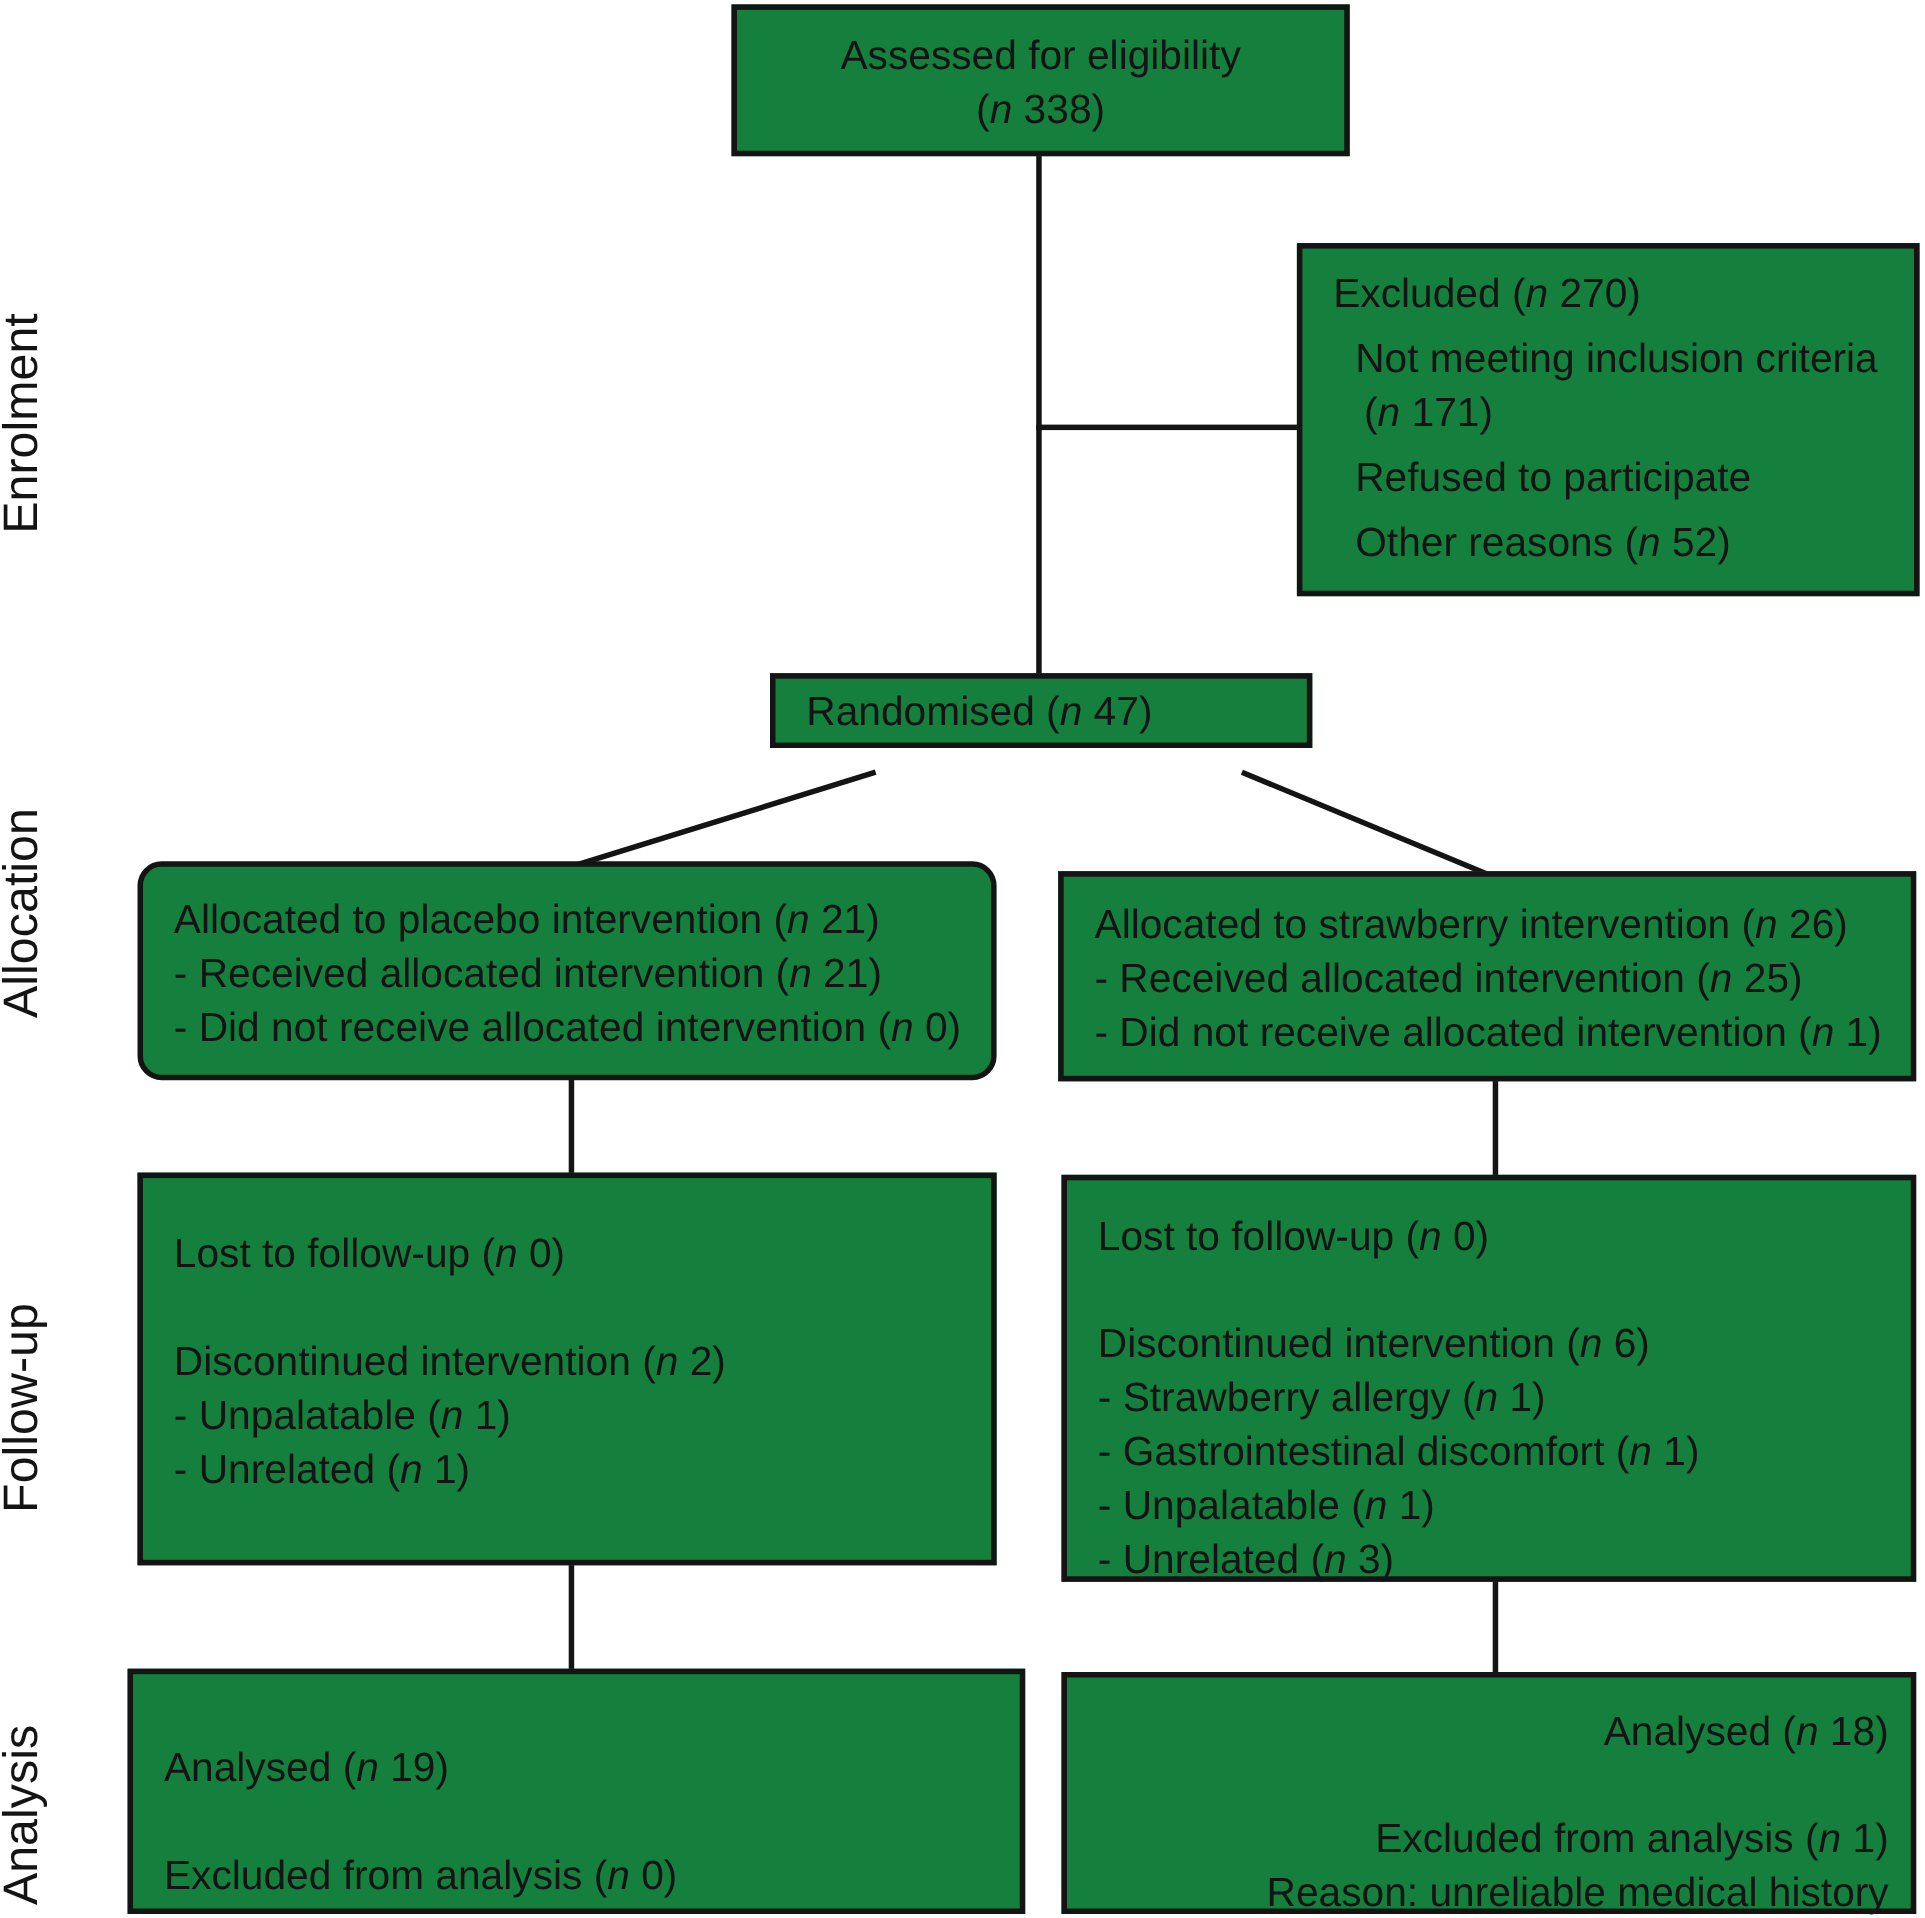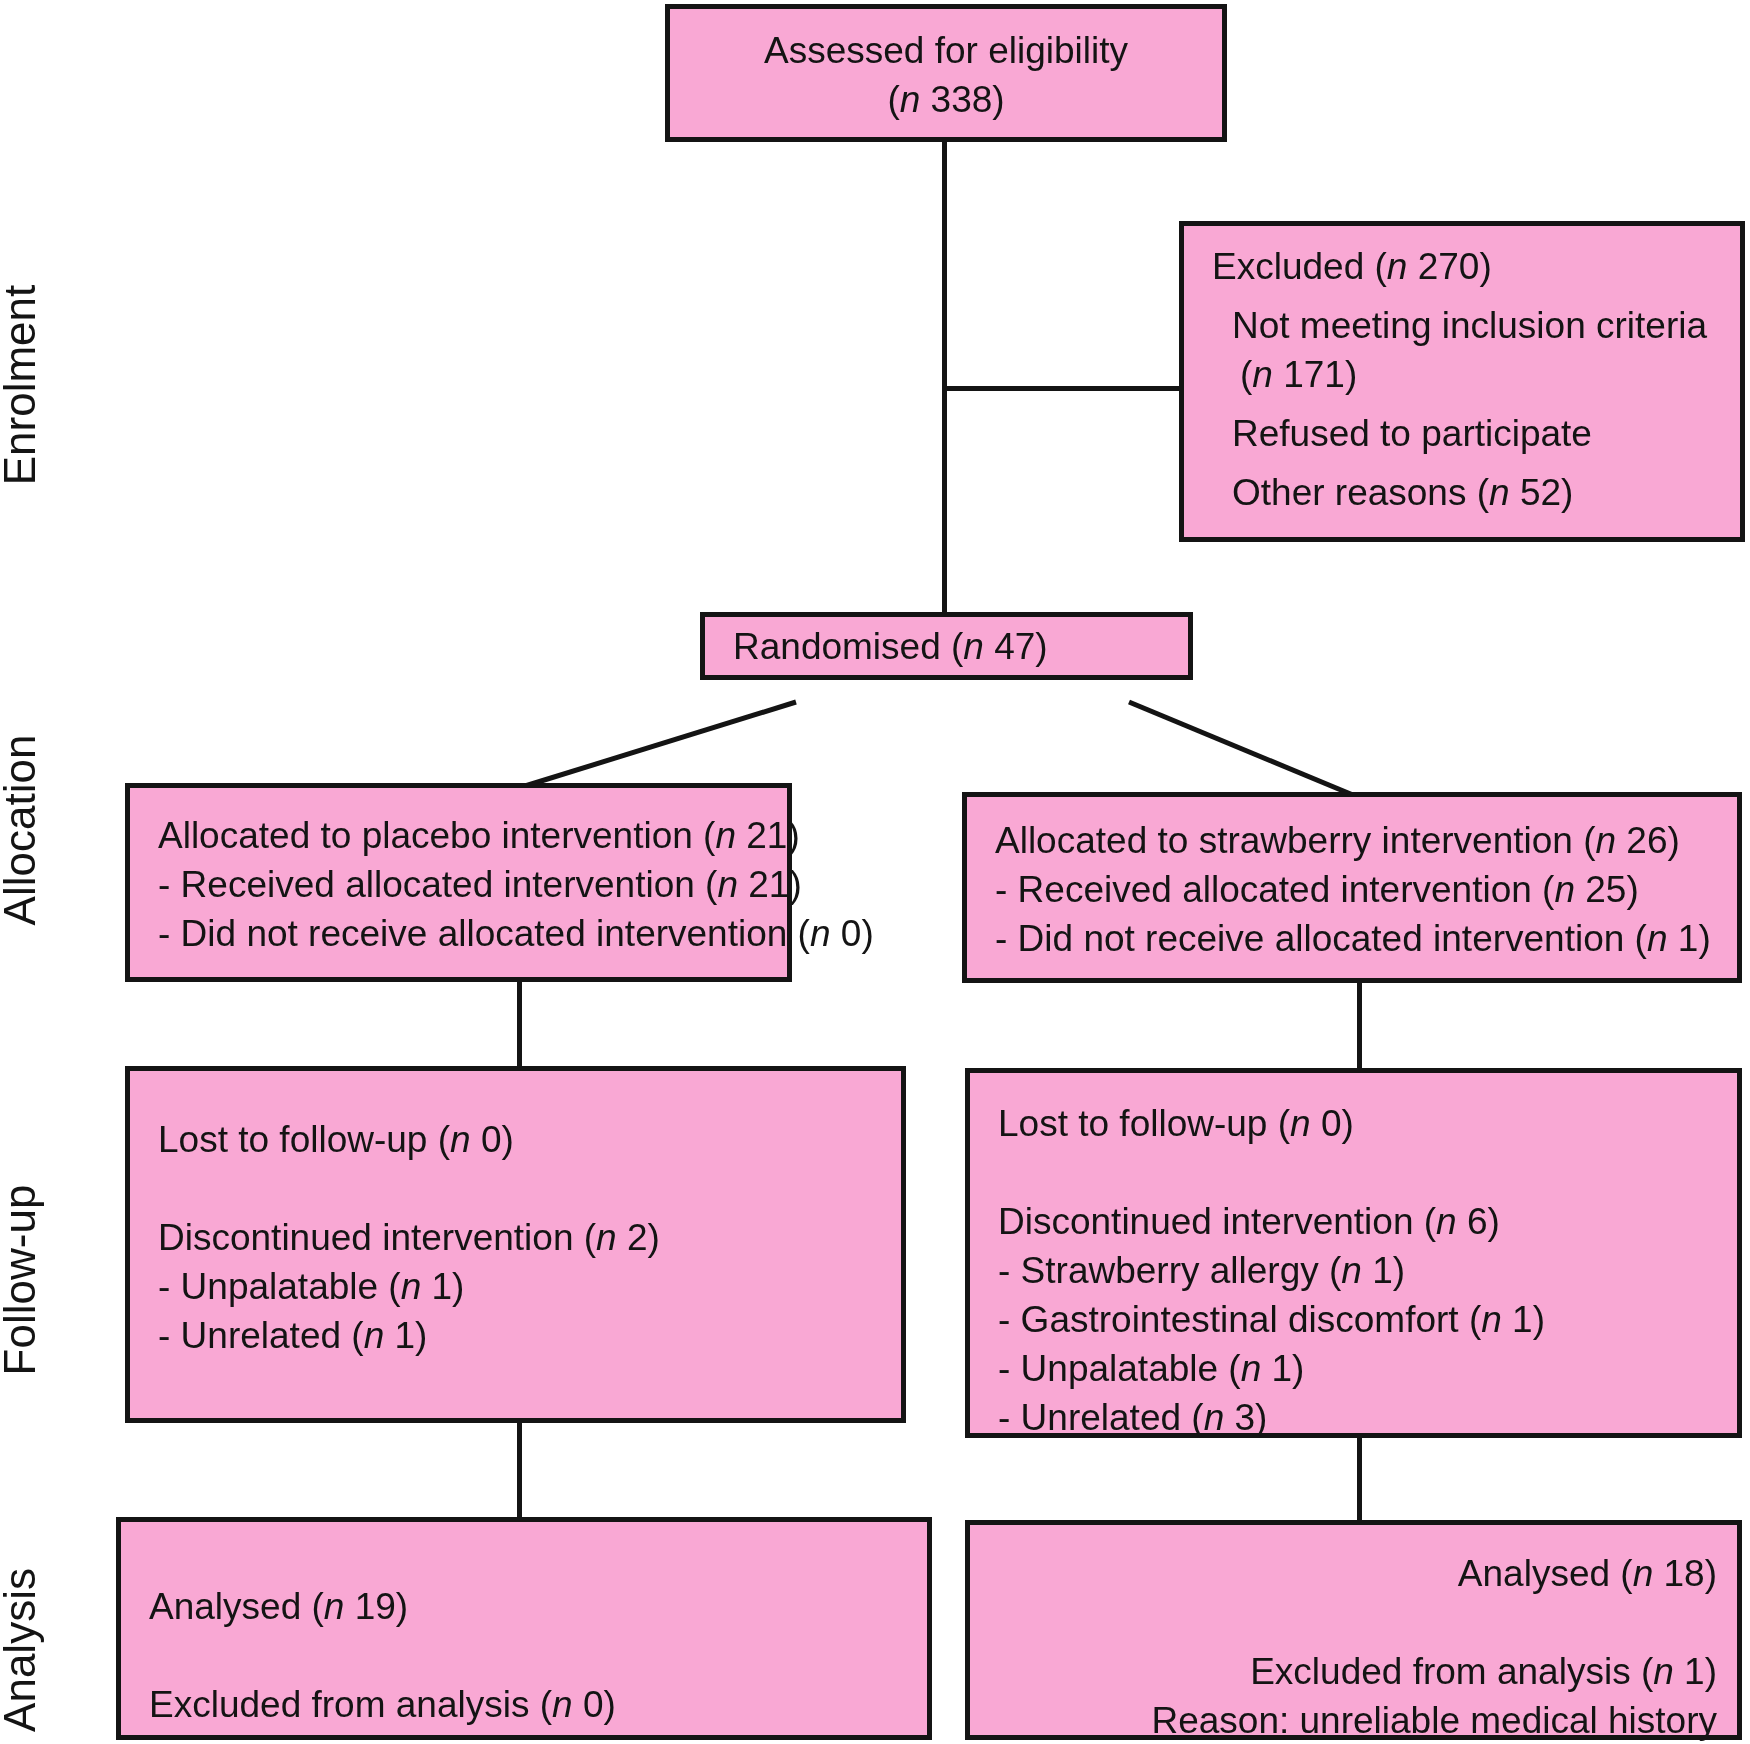--- a/index.html
+++ b/index.html
@@ -13,21 +13,21 @@
     height: 1744px;
     background: #ffffff;
     font-family: "Liberation Sans", sans-serif;
     color: #141414;
     overflow: hidden;
   }
   .box {
     position: absolute;
     box-sizing: border-box;
     border: 5px solid #141414;
-    background: #f9a8d4;
+    background: #15803d;
     font-size: 37px;
     line-height: 49px;
     padding: 14px 20px 10px 28px;
   }
   .box .ln { min-height: 49px; white-space: nowrap; }
   .box .ln i { font-style: italic; }
   .ind1 { padding-left: 20px; margin-top: 10px; }
   .ind2 { padding-left: 28px; }
   .center-text {
     text-align: center;
@@ -95,21 +95,21 @@
       <div class="ln ind1">Not meeting inclusion criteria</div>
       <div class="ln ind2">(<i>n</i>&nbsp;171)</div>
       <div class="ln ind1">Refused to participate</div>
       <div class="ln ind1">Other reasons (<i>n</i>&nbsp;52)</div>
     </div>
 
   <div class="box vcenter" style="left:700px; top:612px; width:493px; height:68px; padding-top:0; padding-bottom:0;">
       <div class="ln ind0">Randomised (<i>n</i>&nbsp;47)</div>
     </div>
 
-  <div class="box vcenter" style="left:125px; top:783px; width:667px; height:199px;">
+  <div class="box vcenter" style="left:125px; top:783px; width:781px; height:199px;border-radius:22px;">
       <div class="ln ind0">Allocated to placebo intervention (<i>n</i>&nbsp;21)</div>
       <div class="ln ind0">- Received allocated intervention (<i>n</i>&nbsp;21)</div>
       <div class="ln ind0">- Did not receive allocated intervention (<i>n</i>&nbsp;0)</div>
     </div>
 
   <div class="box vcenter" style="left:962px; top:792px; width:780px; height:191px;">
       <div class="ln ind0">Allocated to strawberry intervention (<i>n</i>&nbsp;26)</div>
       <div class="ln ind0">- Received allocated intervention (<i>n</i>&nbsp;25)</div>
       <div class="ln ind0">- Did not receive allocated intervention (<i>n</i>&nbsp;1)</div>
     </div>

